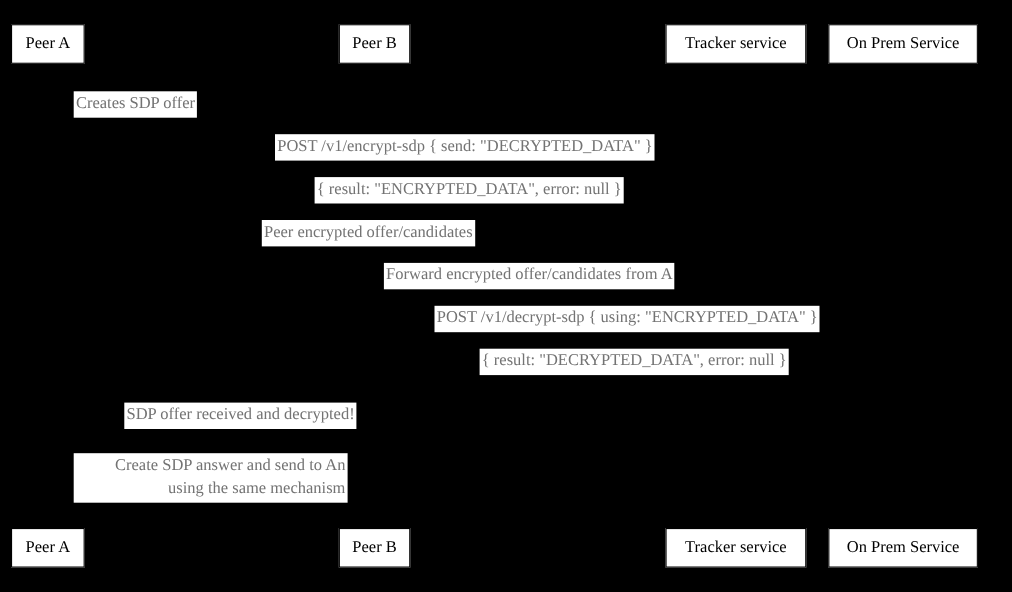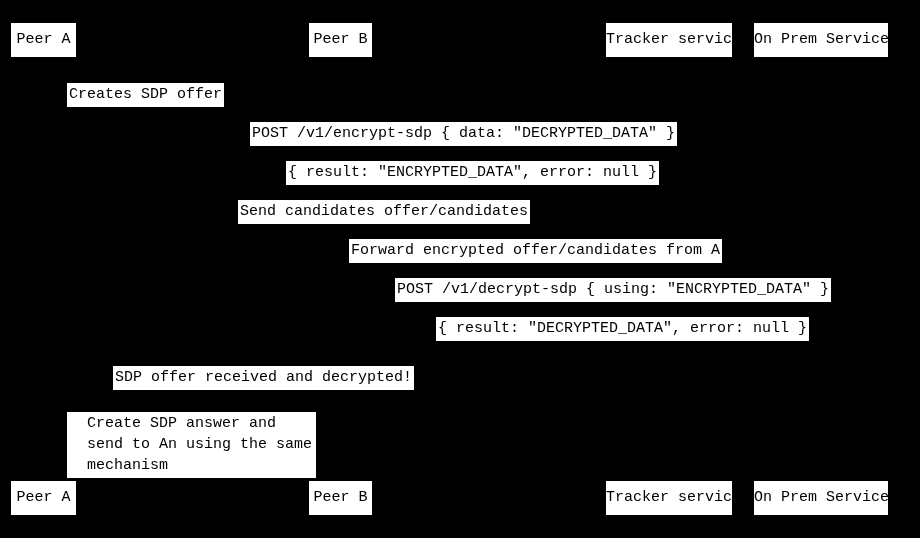--- a/index.html
+++ b/index.html
@@ -6,21 +6,21 @@
     margin: 0;
     padding: 0;
     background: #000000;
   }
   #canvas {
     position: relative;
     width: 920px;
     height: 538px;
     background: #000000;
     overflow: hidden;
-    font-family: Liberation Mono, monospace;
+    font-family: Liberation Serif, serif;
     -webkit-font-smoothing: antialiased;
   }
   
   .participant {
     position: absolute;
     box-sizing: border-box;
     background: #ffffff;
     border: 1px solid #000000;
     color: #000000;
     font-size: 15px;
@@ -43,26 +43,26 @@
   .msg-line {
     position: absolute;
     height: 1px;
     background: #000000;
   }
   
   .msg-label {
     position: absolute;
     box-sizing: border-box;
     background: #ffffff;
-    color: #000000;
+    color: #737373;
     font-size: 15px;
     line-height: 21px;
     padding: 1px 2px 2px 2px;
     white-space: nowrap;
-    text-align: left;
+    text-align: right;
   }
   .msg-label.two-line {
     white-space: normal;
     line-height: 21px;
     padding-left: 20px;
   }
 </style>
 </head>
 <body>
 
@@ -91,25 +91,25 @@
   </div>
   <div class="participant" style="left:605px; top:22px; width:128px;">
     <span>Tracker service</span>
   </div>
   <div class="participant" style="left:753px; top:22px; width:136px;">
     <span>On Prem Service</span>
   </div>
 
   <div class="msg-label" style="left:67px;  top:83px;">Creates SDP offer</div>
 
-  <div class="msg-label" style="left:250px; top:122px;">POST /v1/encrypt-sdp { data: "DECRYPTED_DATA" }</div>
+  <div class="msg-label" style="left:250px; top:122px;">POST /v1/encrypt-sdp { send: "DECRYPTED_DATA" }</div>
 
   <div class="msg-label" style="left:286px; top:161px;">{ result: "ENCRYPTED_DATA", error: null }</div>
 
-  <div class="msg-label" style="left:238px; top:200px;">Send candidates offer/candidates</div>
+  <div class="msg-label" style="left:238px; top:200px;">Peer encrypted offer/candidates</div>
 
   <div class="msg-label" style="left:349px; top:239px;">Forward encrypted offer/candidates from A</div>
 
   <div class="msg-label" style="left:395px; top:278px;">POST /v1/decrypt-sdp { using: "ENCRYPTED_DATA" }</div>
 
   <div class="msg-label" style="left:436px; top:317px;">{ result: "DECRYPTED_DATA", error: null }</div>
 
   <div class="msg-label" style="left:71px;  top:366px;margin-left:42px;">SDP offer received and decrypted!</div>
 
   <div class="msg-label two-line" style="left:67px; top:412px; width:249px;">Create SDP answer and send to An using the same mechanism</div>

